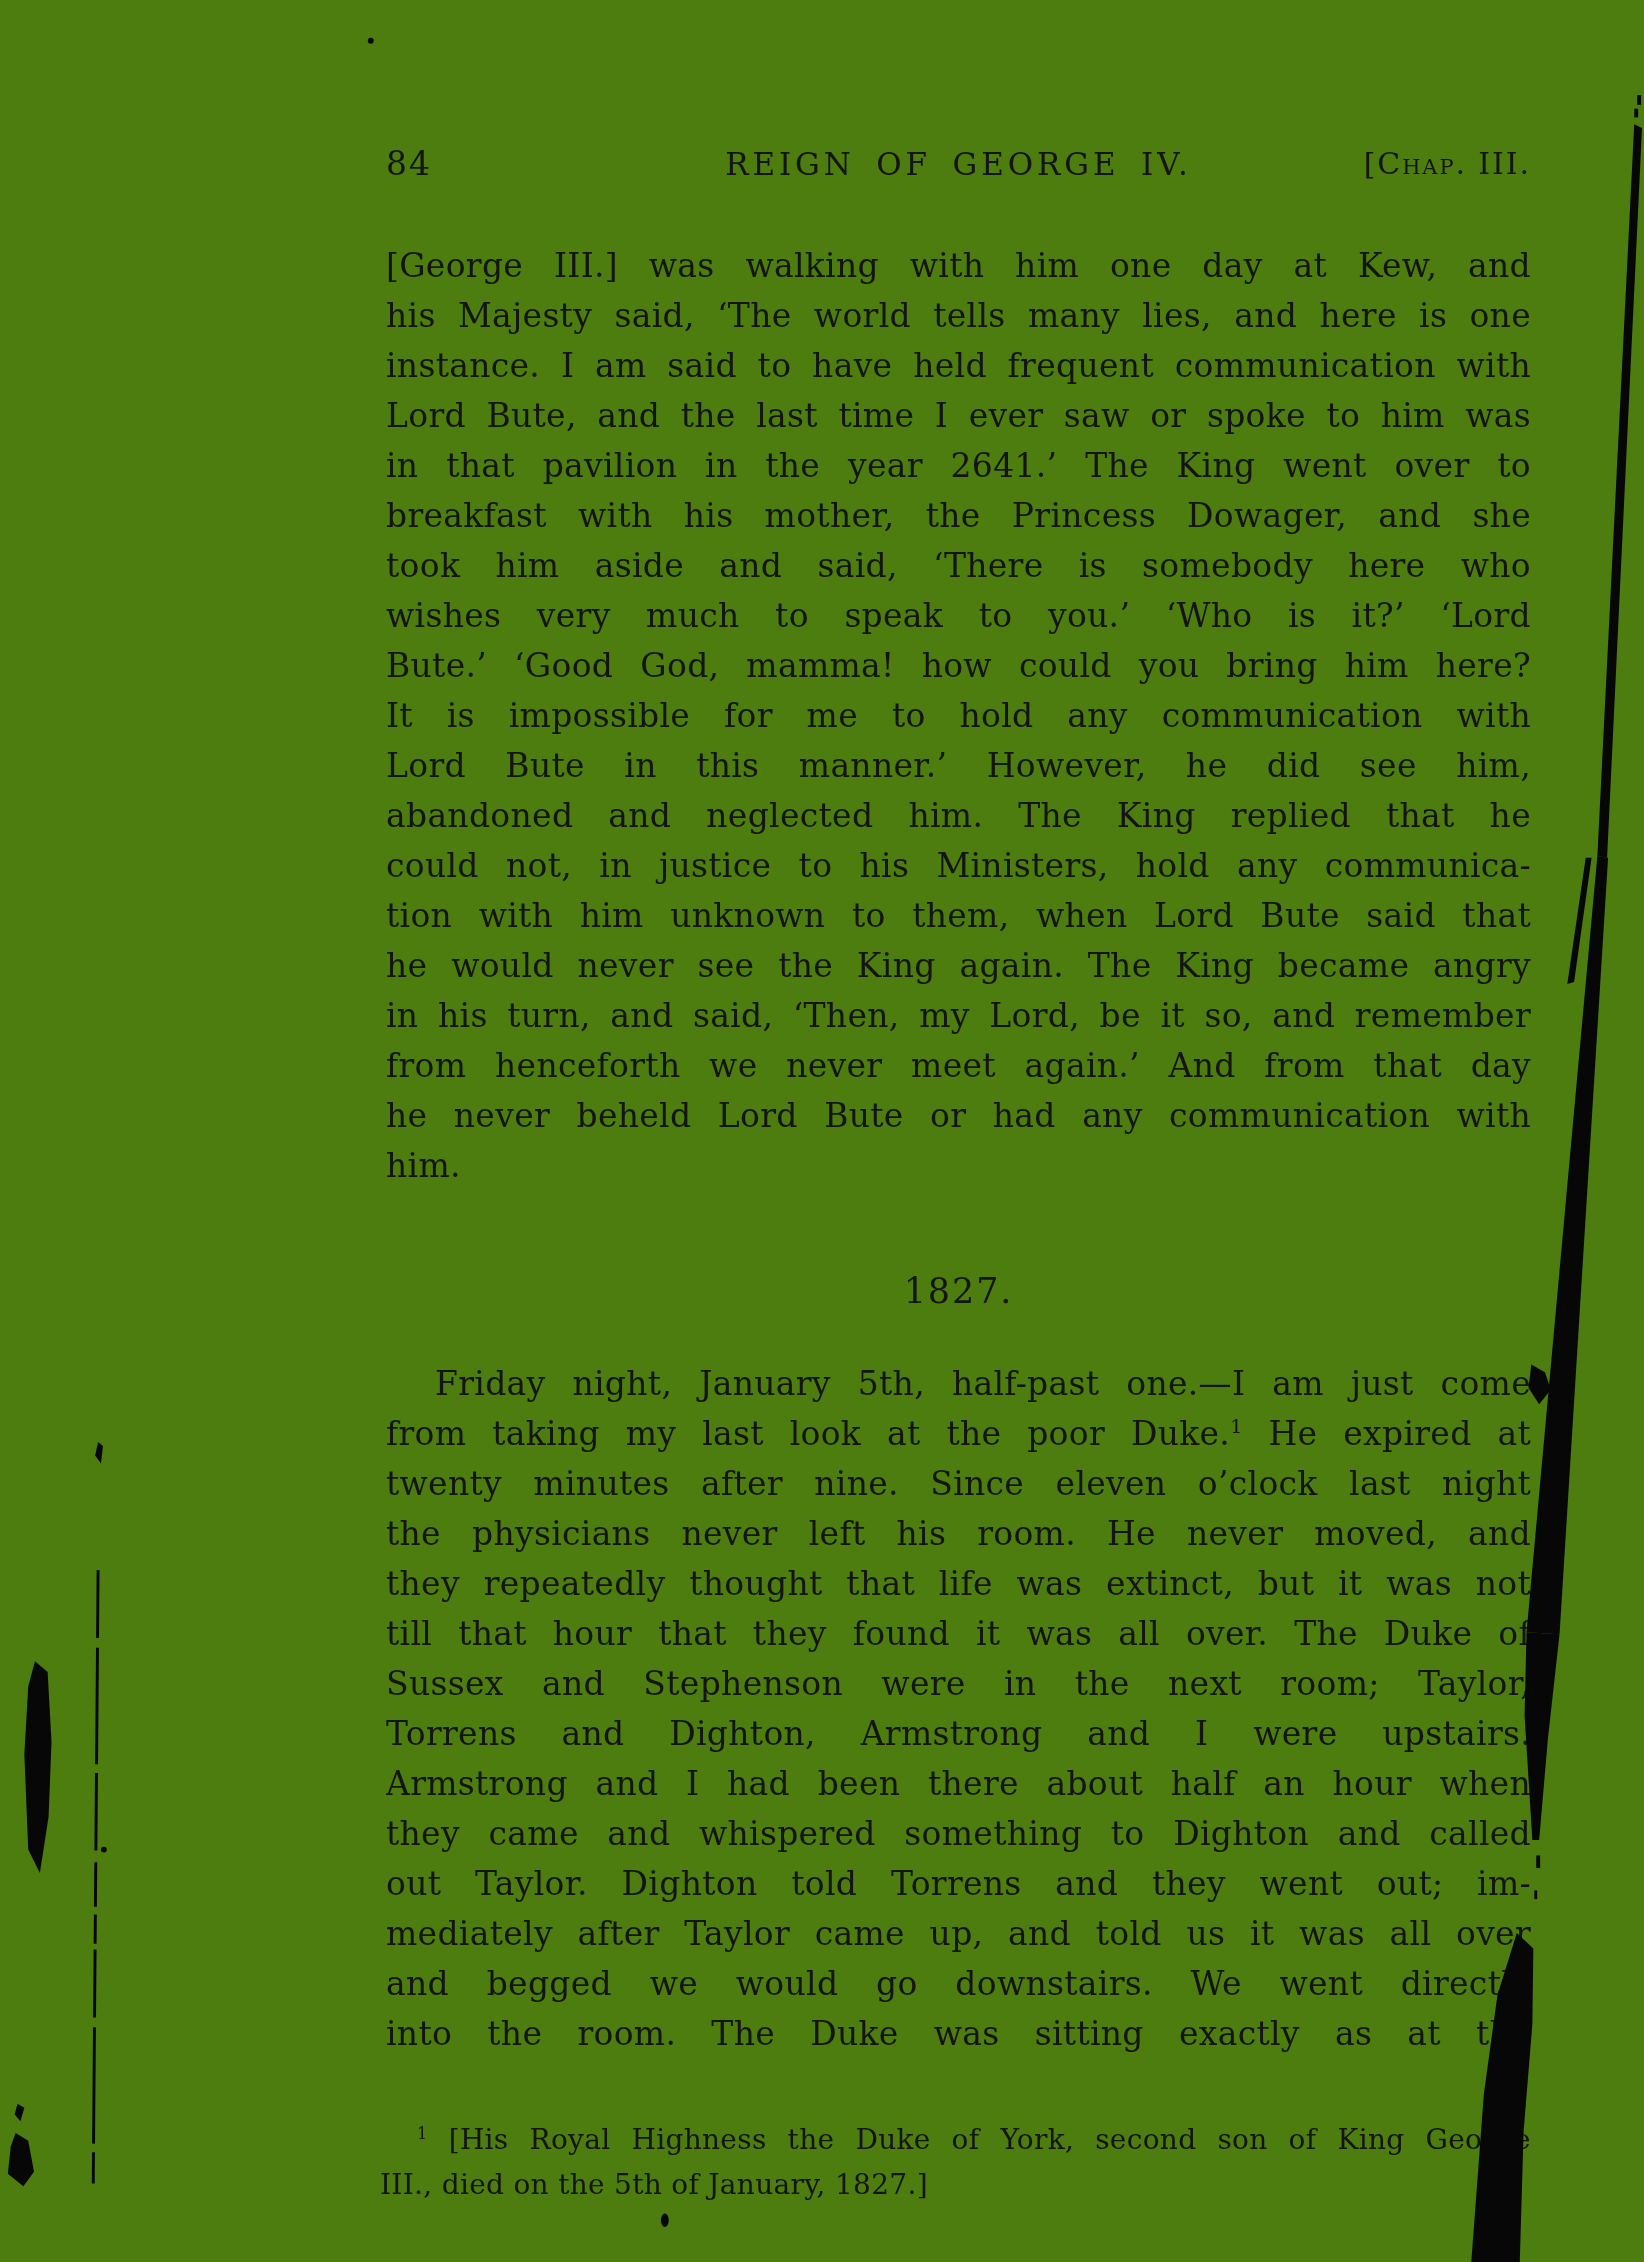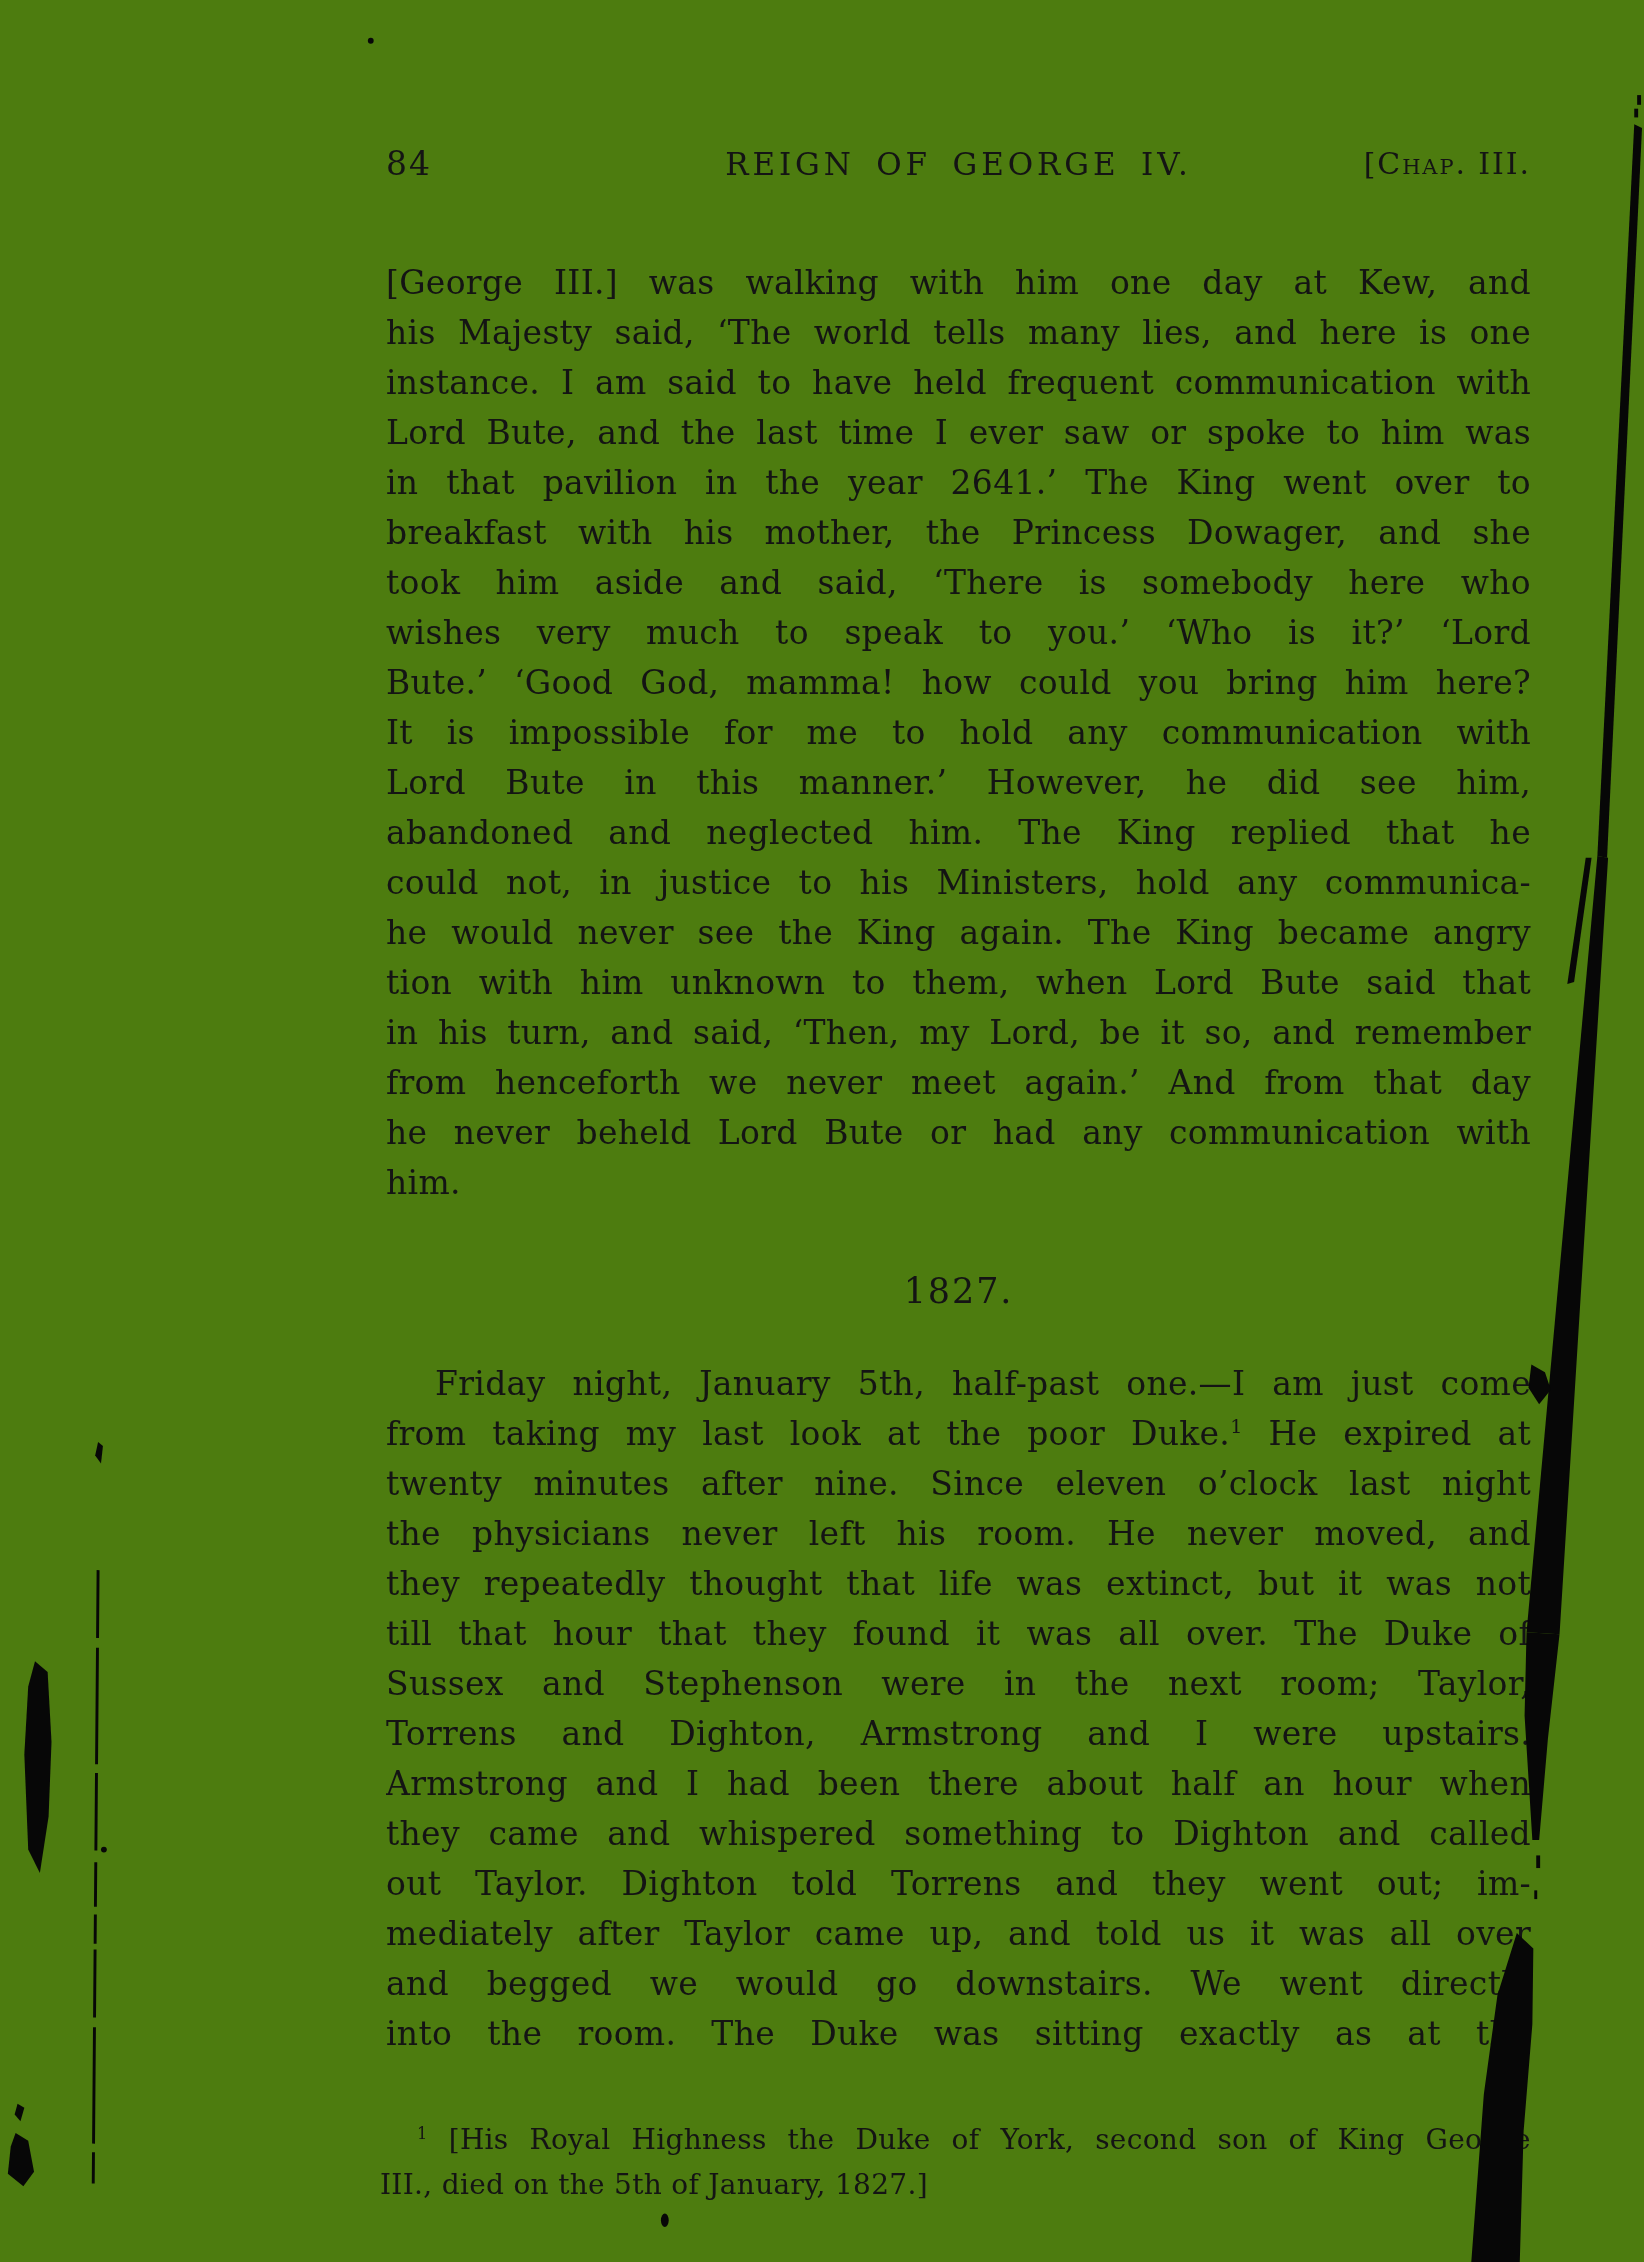--- a/index.html
+++ b/index.html
@@ -14,21 +14,21 @@
   
   .hdr-num{position:absolute;left:386px;top:144px;font-size:33px;letter-spacing:1.9px;}
   .hdr-title{position:absolute;left:386px;top:146px;width:1145px;text-align:center;
              font-size:31px;letter-spacing:3.9px;word-spacing:7.8px;}
   .hdr-chap{position:absolute;left:386px;top:146px;width:1145px;text-align:right;
             font-size:30px;font-variant:small-caps;letter-spacing:1.9px;}
 
   
   .para{position:absolute;left:386px;width:1145px;font-size:33px;line-height:50px;
         letter-spacing:0.3px;}
-  .para1{top:241px;margin-top:17px;}
+  .para1{top:241px;}
   .para2{top:1359px;}
   .line{text-align:justify;text-align-last:justify;height:50px;overflow:hidden;white-space:nowrap0;}
   .line-left{text-align:left;text-align-last:left;height:50px;}
   .indent{text-indent:49px;}
   .ital{}
   sup.fn{font-size:0.58em;vertical-align:super;line-height:0;}
 
   .heading-year{position:absolute;left:386px;top:1271px;width:1145px;text-align:center;
                 font-size:35px;letter-spacing:1.9px;}
 
@@ -58,22 +58,22 @@
         <div class="line">Lord Bute, and the last time I ever saw or spoke to him was</div>
         <div class="line">in that pavilion in the year 2641.’  The King went over to</div>
         <div class="line">breakfast with his mother, the Princess Dowager, and she</div>
         <div class="line">took him aside and said, ‘There is somebody here who</div>
         <div class="line">wishes very much to speak to you.’  ‘Who is it?’  ‘Lord</div>
         <div class="line">Bute.’  ‘Good God, mamma! how could you bring him here?</div>
         <div class="line">It is impossible for me to hold any communication with</div>
         <div class="line">Lord Bute in this manner.’  However, he did see him,</div>
         <div class="line">abandoned and neglected him.  The King replied that he</div>
         <div class="line">could not, in justice to his Ministers, hold any communica-</div>
+        <div class="line">tion with him unknown to them, when Lord Bute said that</div>
         <div class="line">he would never see the King again.  The King became angry</div>
-        <div class="line">tion with him unknown to them, when Lord Bute said that</div>
         <div class="line">in his turn, and said, ‘Then, my Lord, be it so, and remember</div>
         <div class="line">from henceforth we never meet again.’  And from that day</div>
         <div class="line">he never beheld Lord Bute or had any communication with</div>
       </div>
     <div class="line-left">him.</div>
   </div>
 
   <div class="heading-year">1827.</div>
 
   <div class="para para2">

